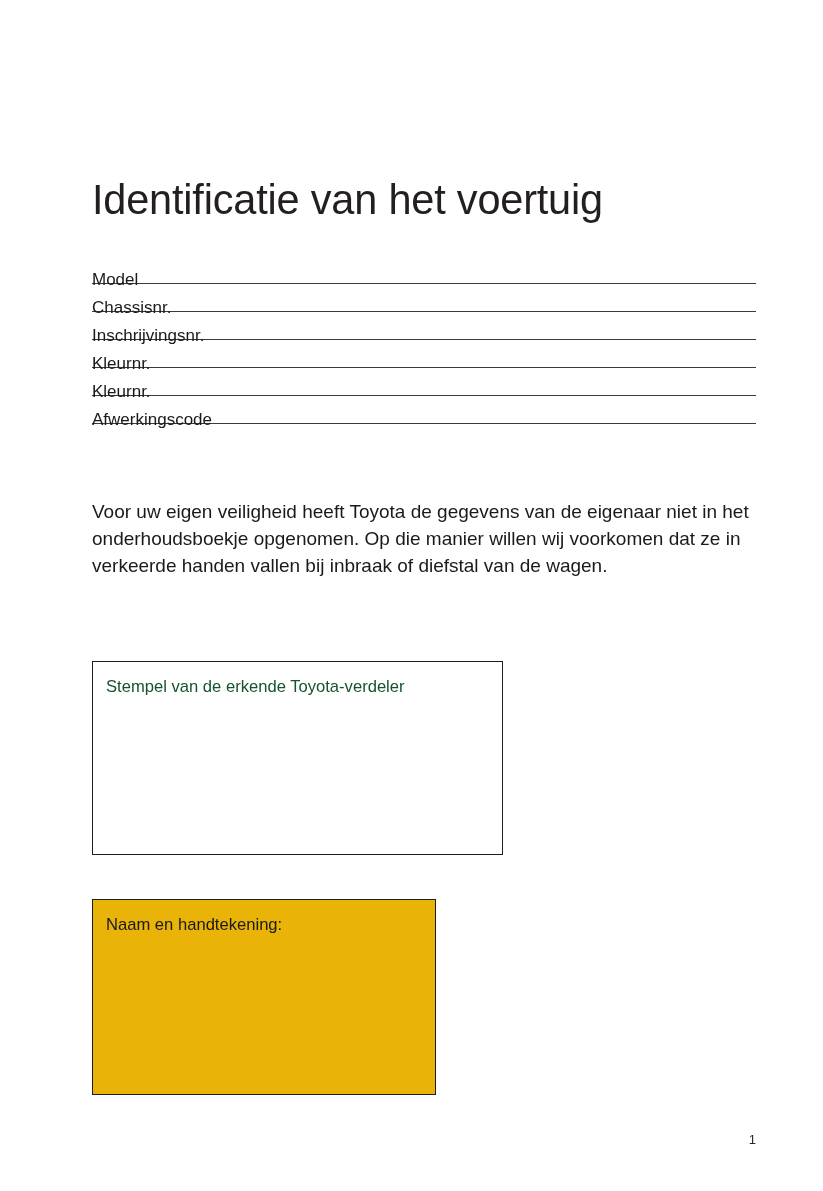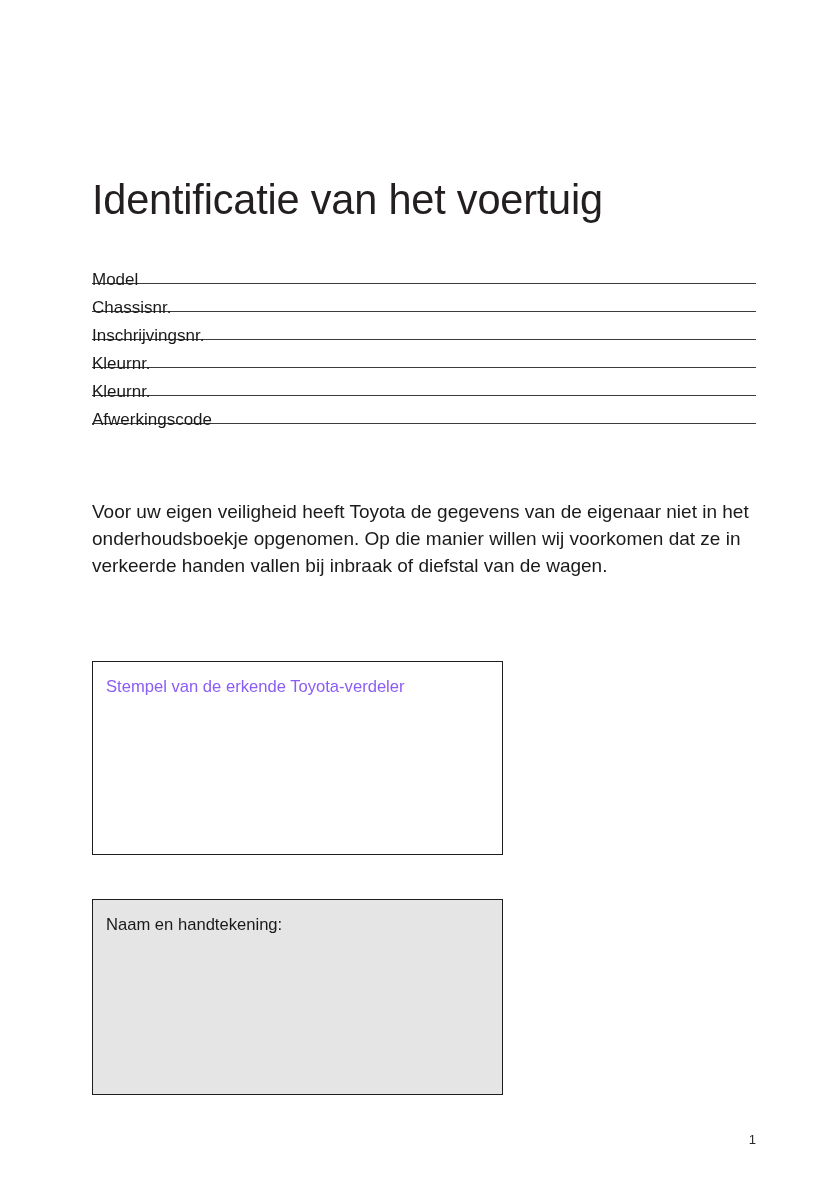--- a/index.html
+++ b/index.html
@@ -83,45 +83,45 @@
     box-sizing: border-box;
     background: #ffffff;
   }
 
   .stamp-box-label {
     position: absolute;
     left: 13px;
     top: 13px;
     font-size: 16.6px;
     line-height: 24px;
-    color: #8b5cf6;
+    color: #14532d;
     white-space: nowrap;
   }
 
   
   .service-caption {
     position: absolute;
     left: 92px;
     top: 871px;
     font-size: 16.6px;
     line-height: 24px;
     color: #1a1a1a;
     white-space: nowrap;
   }
 
   
   .signature-box {
     position: absolute;
     left: 92px;
     top: 899px;
-    width: 411px;
+    width: 344px;
     height: 196px;
     border: 1.5px solid #1e1e1e;
     box-sizing: border-box;
-    background: #e5e5e5;
+    background: #eab308;
   }
 
   .signature-box-label {
     position: absolute;
     left: 13px;
     top: 13px;
     font-size: 16.6px;
     line-height: 24px;
     color: #1a1a1a;
     white-space: nowrap;

